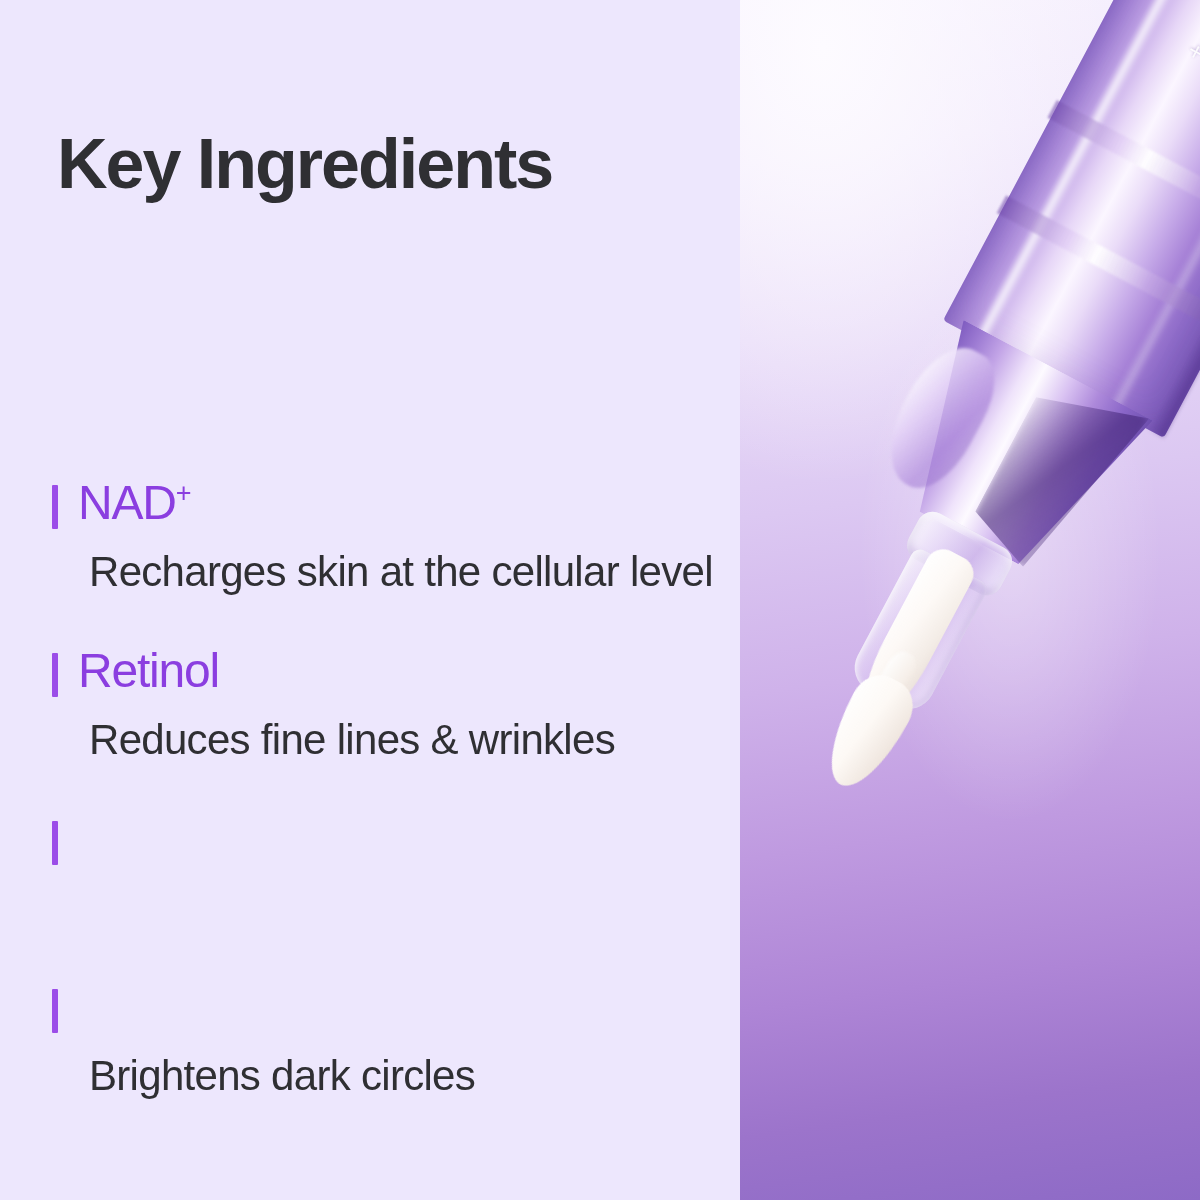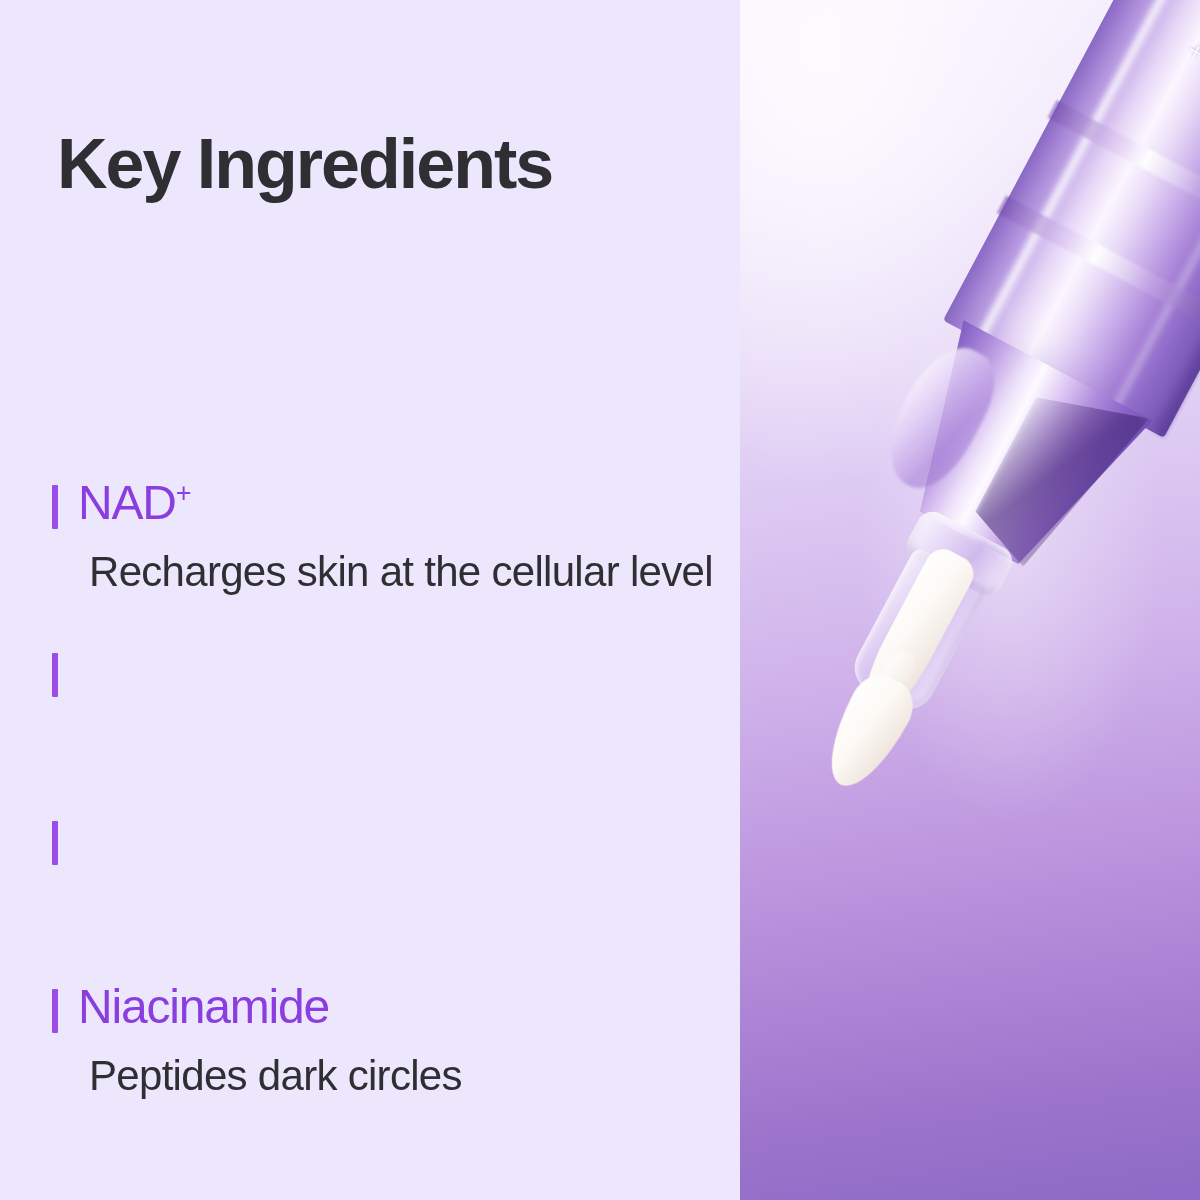--- a/index.html
+++ b/index.html
@@ -353,32 +353,33 @@
       <div class="ingredient-item">
         <span class="accent-bar"></span>
         <div class="ingredient-name">
           <span>NAD</span><sup>+</sup>
         </div>
         <div class="ingredient-desc">Recharges skin at the cellular level</div>
       </div>
 
       <div class="ingredient-item">
         <span class="accent-bar"></span>
+        <div class="ingredient-name">
+          <span>Retinol</span><sup></sup>
+        </div>
+        <div class="ingredient-desc">Reduces fine lines &amp; wrinkles</div>
       </div>
 
       <div class="ingredient-item">
         <span class="accent-bar"></span>
       </div>
 
       <div class="ingredient-item">
         <span class="accent-bar"></span>
-        <div class="ingredient-name">
-          <span>Niacinamide</span><sup></sup>
-        </div>
-        <div class="ingredient-desc">Peptides dark circles</div>
+        <div class="ingredient-desc">Brightens dark circles</div>
       </div>
 
     </div>
   </div>
 
   <div class="right-panel">
 
     <div class="tube-glow"></div>
 
     <div class="tube-assembly">

